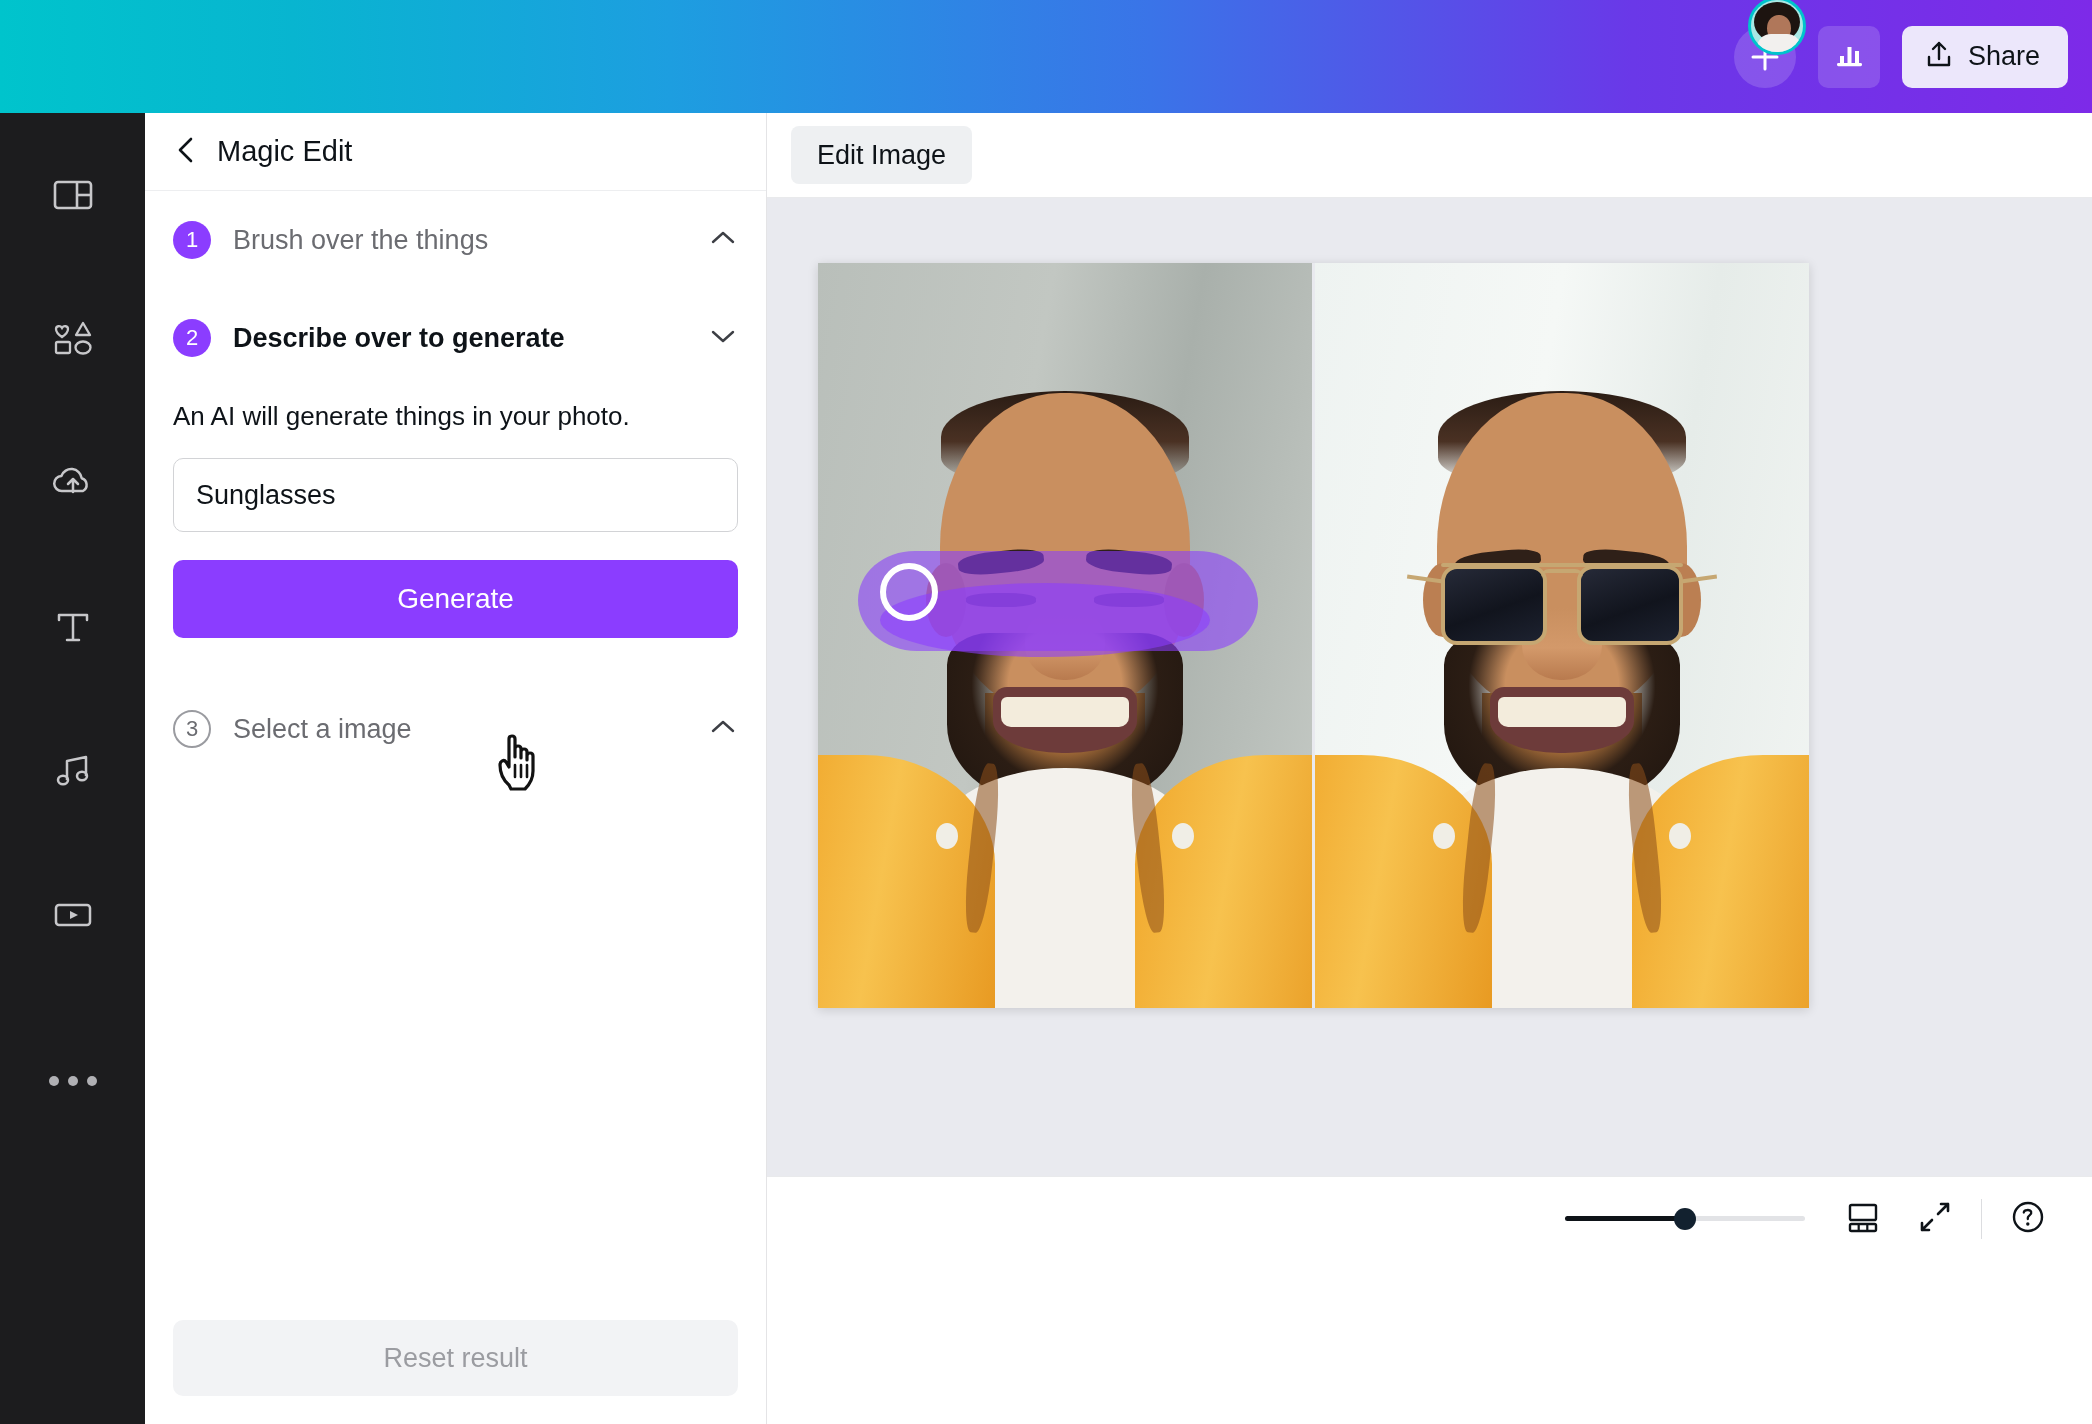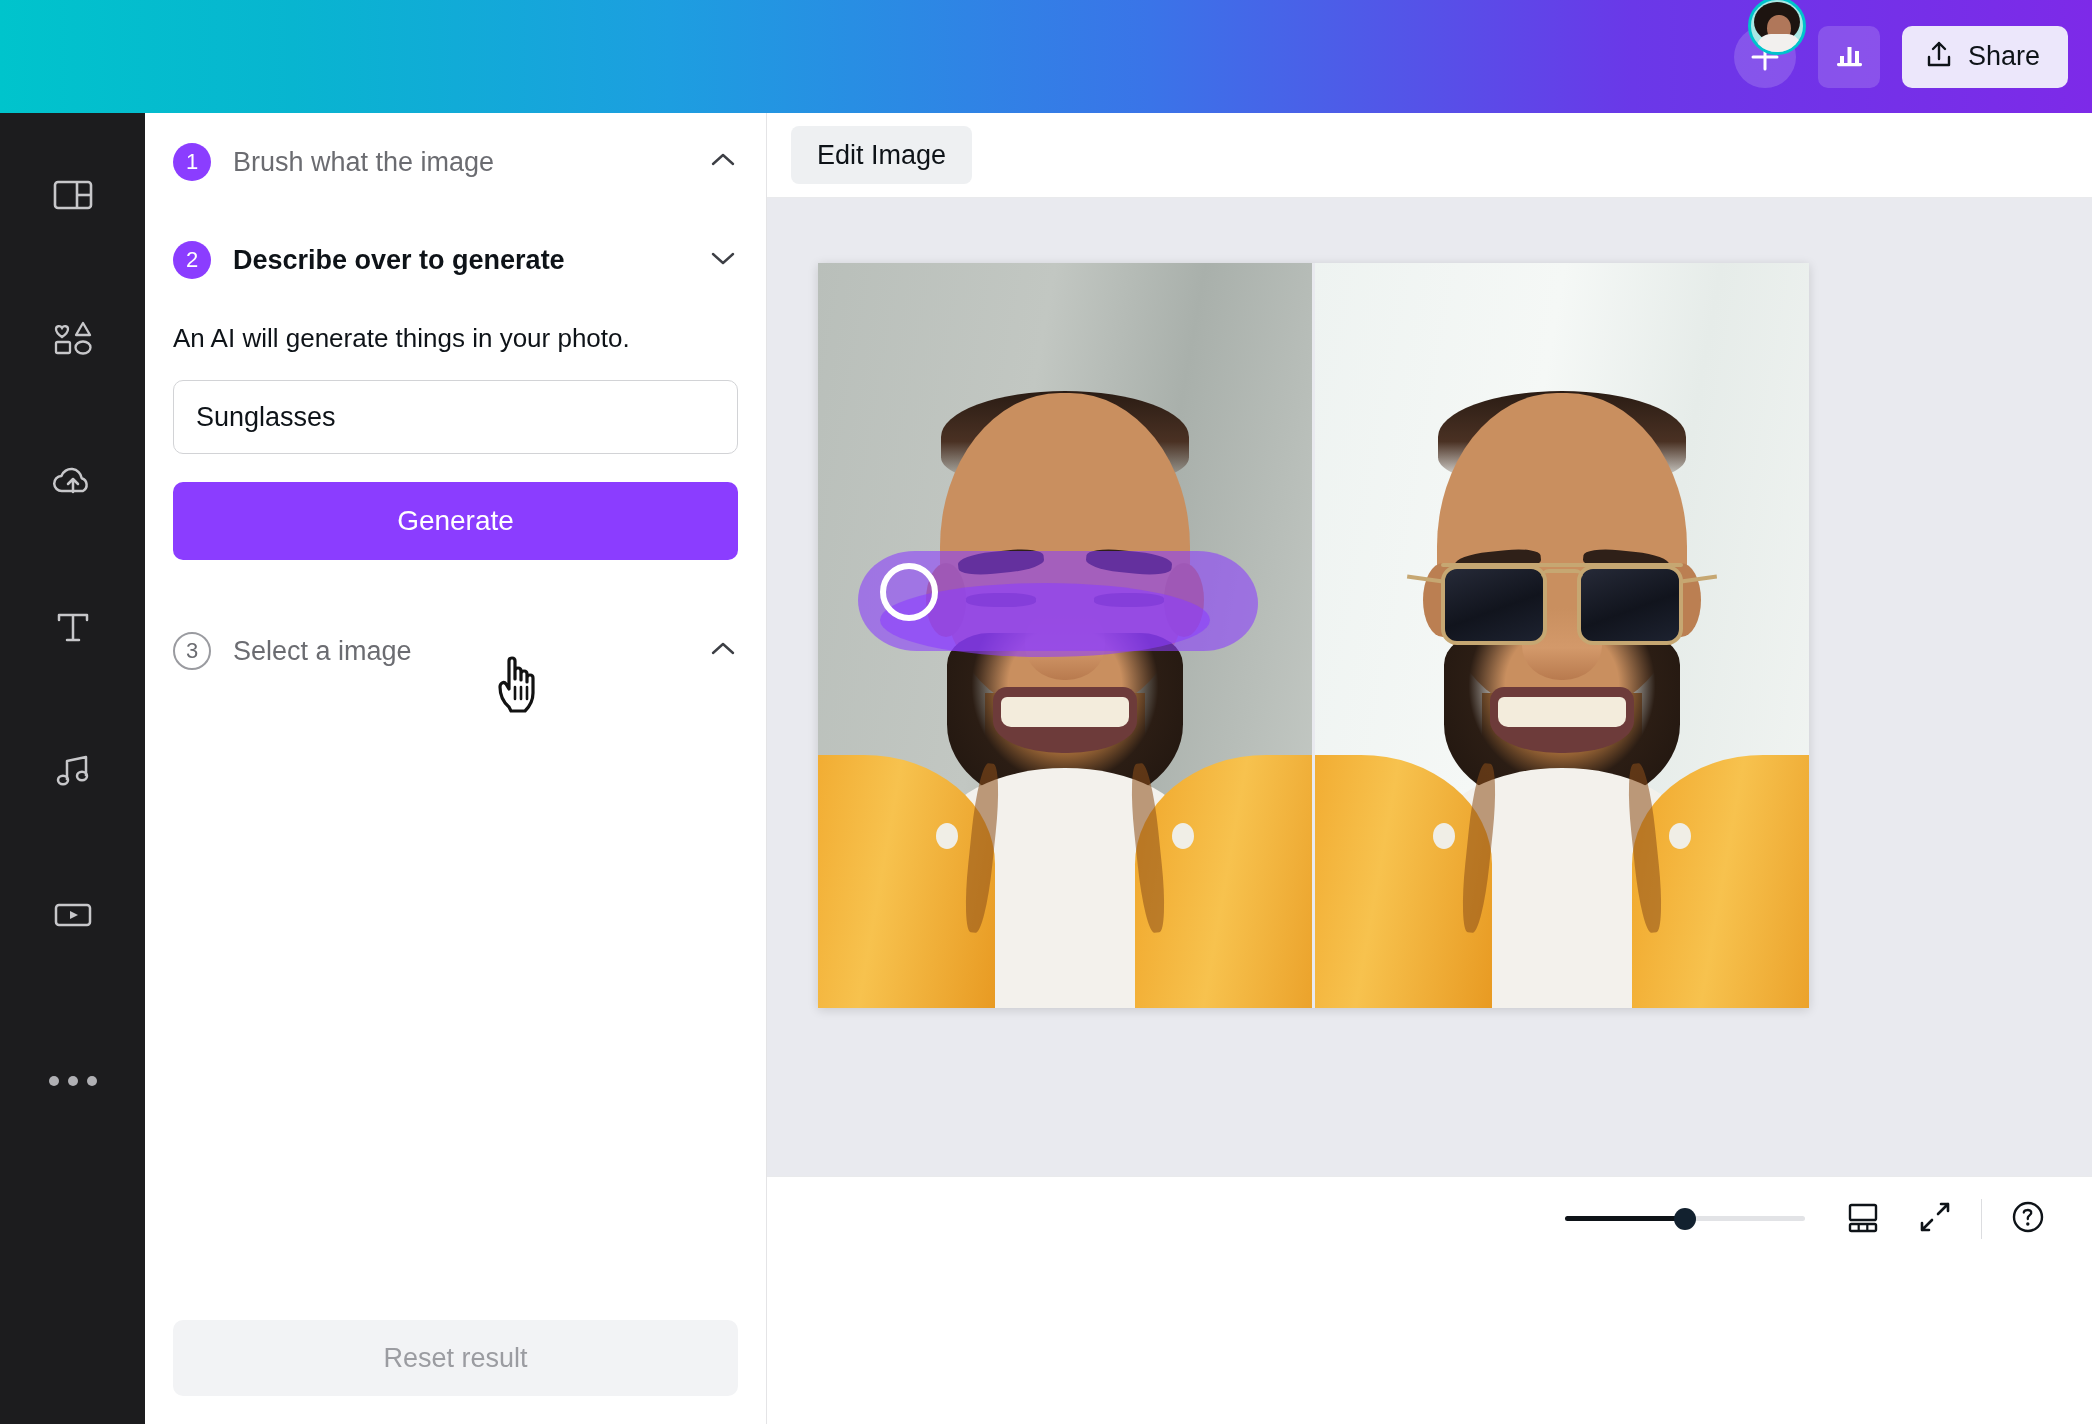--- a/index.html
+++ b/index.html
@@ -376,27 +376,35 @@
     <div class="rail-item rail-more">
       <span class="dots">
           <i></i>
           <i></i>
           <i></i>
         </span>
     </div>
   </div>
 
   <div class="panel">
+    <div class="panel-head">
+      <span>
+        <svg width="26" height="30" viewBox="0 0 26 30">
+            <path d="M18 4 L7 15 L18 26" stroke="#0e1318" stroke-width="2.6" fill="none" stroke-linecap="round" stroke-linejoin="round"></path>
+          </svg>
+      </span>
+      <span class="panel-title">Magic Edit</span>
+    </div>
 
     <div class="panel-body">
 
       
       <div class="step-row">
         <span class="badge filled">1</span>
-        <span class="step-label">Brush what the image</span>
+        <span class="step-label">Brush over the things</span>
         <span class="chev">
           <svg width="30" height="20" viewBox="0 0 30 20">
               <path d="M5 14 L15 5 L25 14" stroke="#3d3f45" stroke-width="2.4" fill="none" stroke-linecap="round" stroke-linejoin="round"></path>
             </svg>
         </span>
       </div>
 
       
       <div class="step-row">
         <span class="badge filled">2</span>

